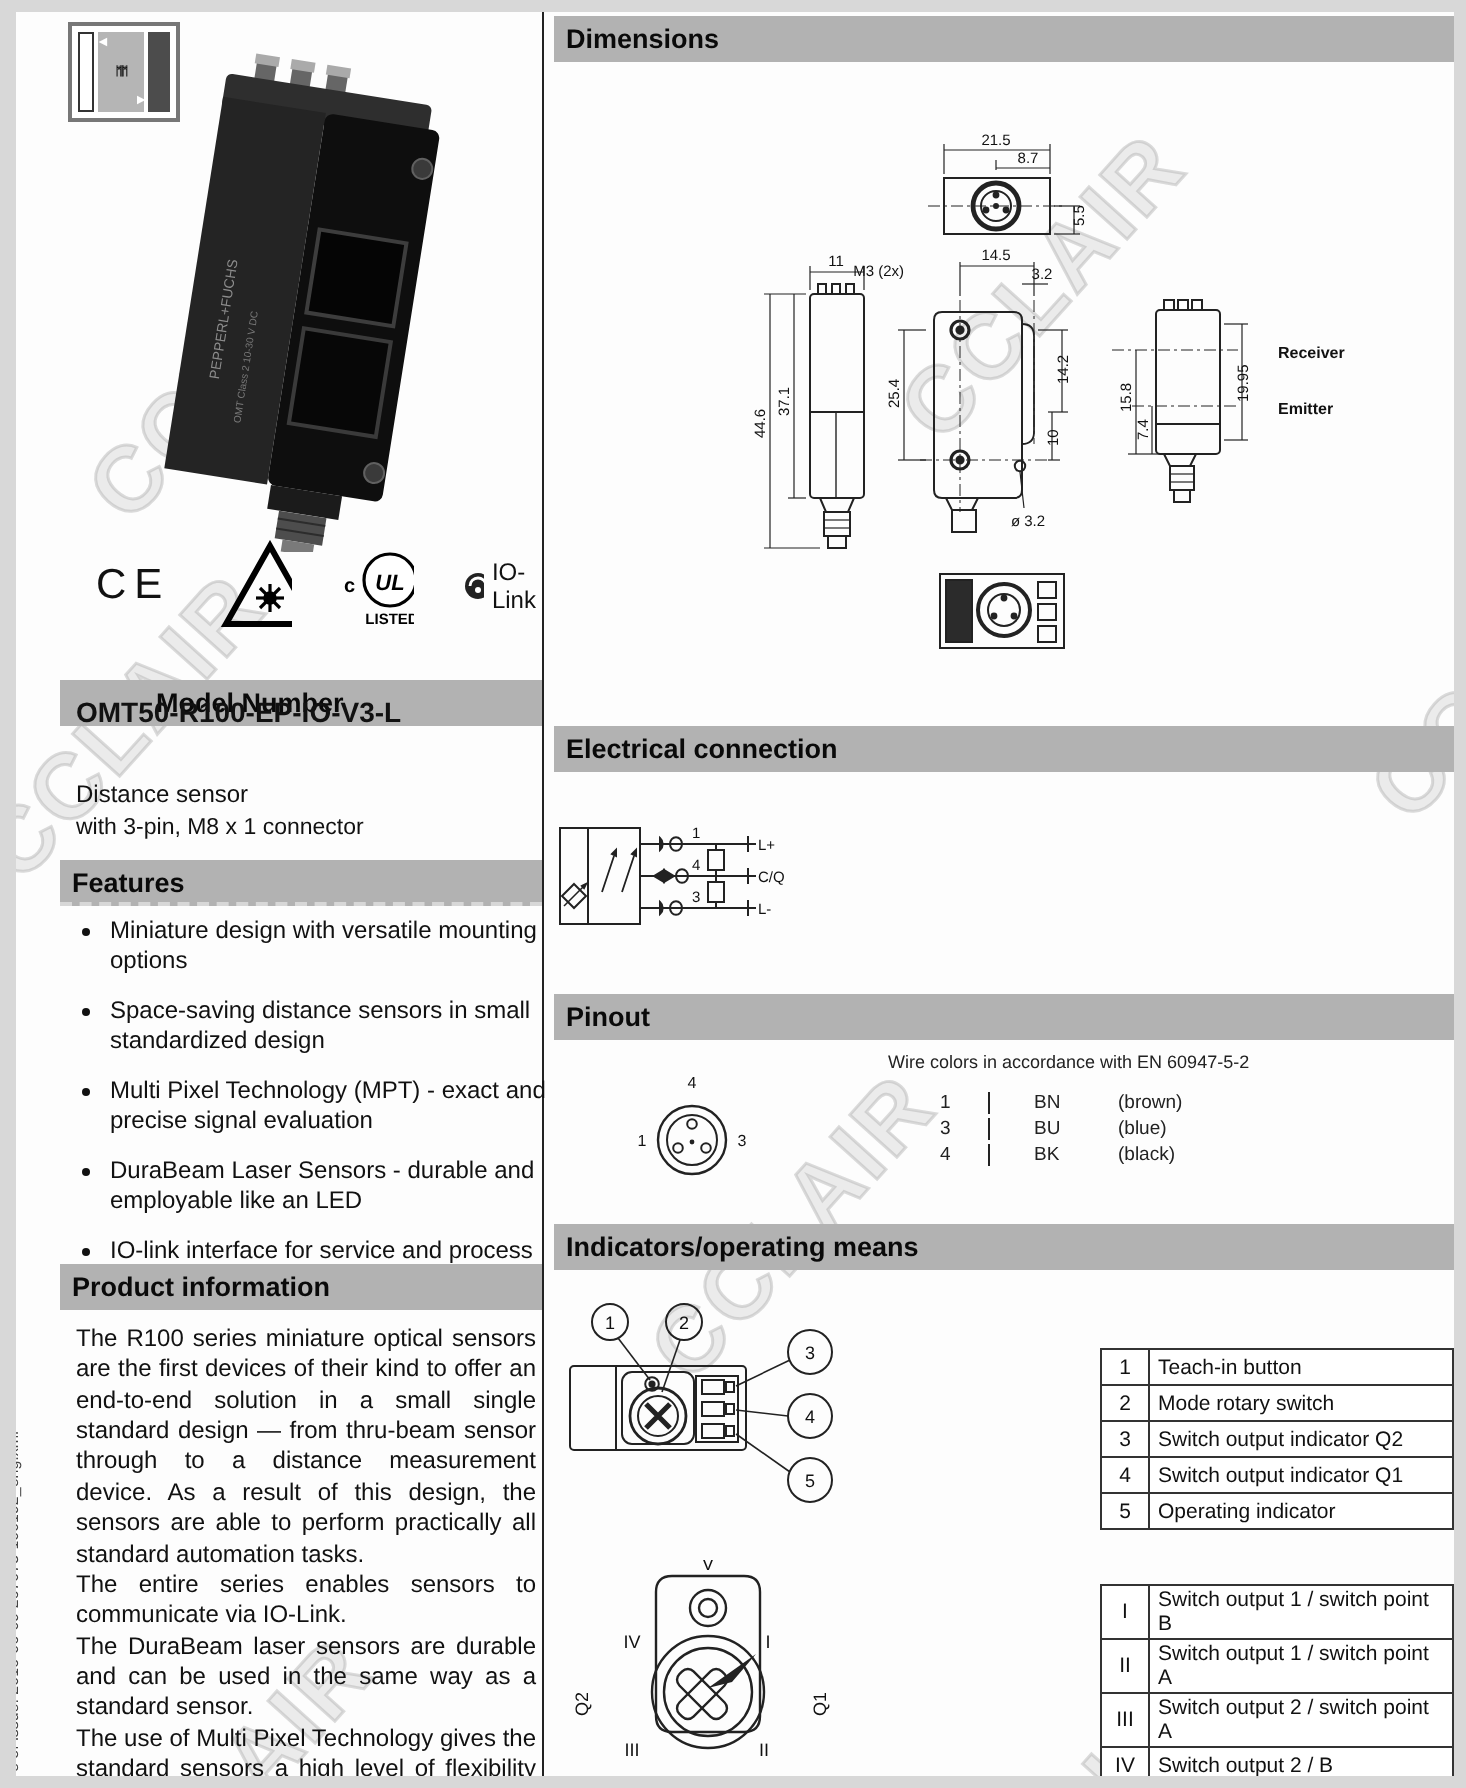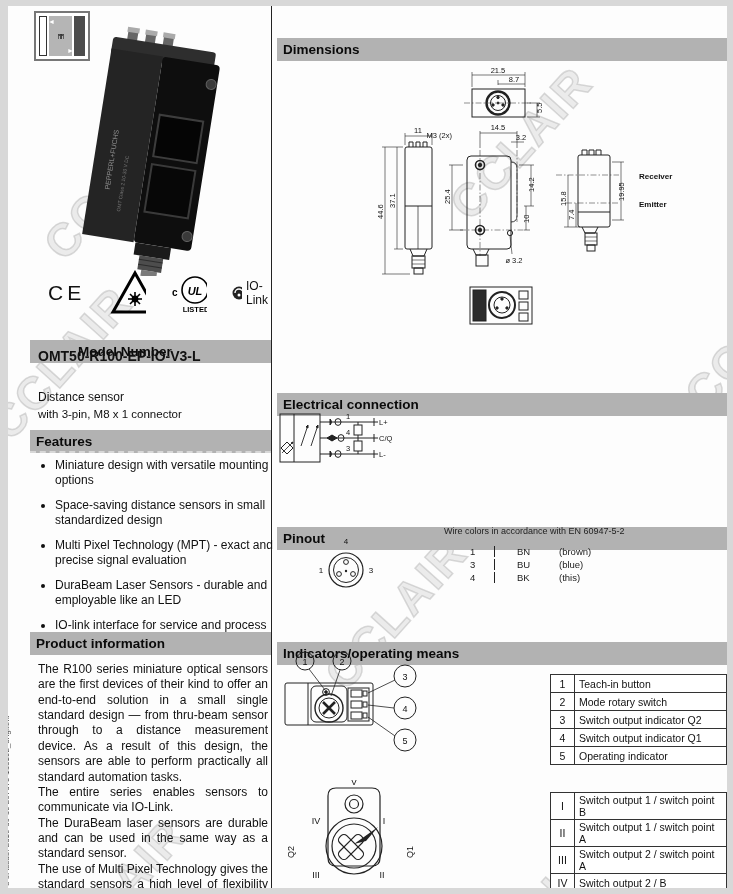--- a/index.html
+++ b/index.html
@@ -1,21 +1,21 @@
 <!DOCTYPE html>
 <html><head>
 <meta charset="utf-8">
 <style>
   html,body{margin:0;padding:0;}
   body{width:733px;height:894px;background:#d8d8d8;font-family:"Liberation Sans",sans-serif;color:#111;position:relative;overflow:hidden;}
   .page{position:absolute;left:8px;top:6px;width:719px;height:882px;background:#fdfdfd;overflow:hidden;}
   .divider{position:absolute;left:263px;top:0;width:1px;height:882px;background:#222;}
   .bar{position:absolute;background:#b2b2b2;color:#0a0a0a;font-weight:bold;font-size:13.5px;line-height:23px;padding-left:6px;height:23px;box-sizing:border-box;}
   .bar-left{left:22px;width:241px;}
-  .bar-right{left:269px;width:450px;margin-top:30px;}
+  .bar-right{left:269px;width:450px;}
   .wm{position:absolute;font-size:46px;font-weight:bold;letter-spacing:2px;color:rgba(195,195,195,0.30);-webkit-text-stroke:1.5px rgba(175,175,175,0.45);transform:rotate(-48deg);pointer-events:none;white-space:nowrap;}
   .modeltxt{position:absolute;left:30px;font-size:13.5px;}
   .feat{position:absolute;left:30px;top:452px;width:230px;margin:0;padding-left:17px;font-size:12px;line-height:1.25;}
   .feat li{margin-bottom:10px;}
   .pinfo{position:absolute;left:30px;top:656px;width:230px;font-size:12px;line-height:1.28;text-align:justify;}
   .pinfo p{margin:0;}
   .legend{position:absolute;border-collapse:collapse;width:177px;background:#fff;}
   .legend td{border:1px solid #333;font-size:10.5px;padding:1px 4px;height:15px;}
   .legend td.k{width:15px;text-align:center;}
   .footnote{position:absolute;left:3px;bottom:2px;transform-origin:0 100%;transform:rotate(-90deg);font-size:8px;color:#444;white-space:nowrap;}
@@ -314,21 +314,21 @@
   <div class="wirerow" style="left:462px;top:553px;">
     <span class="pin">3</span>
       <span class="bar2"></span>
     <span class="code">BU</span>
     <span>(blue)</span>
   </div>
   <div class="wirerow" style="left:462px;top:566px;">
     <span class="pin">4</span>
       <span class="bar2"></span>
     <span class="code">BK</span>
-    <span>(this)</span>
+    <span>(black)</span>
   </div>
 
   <div class="bar bar-right" style="top:606px;">Indicators/operating means</div>
 
   <svg width="160" height="132" viewBox="0 0 160 132" style="position:absolute;left:274px;top:640px;">
     <g stroke="#222" fill="none" stroke-width="1">
       <rect x="3" y="37" width="88" height="42" rx="2"></rect>
       <line x1="26" y1="37" x2="26" y2="79"></line>
       <rect x="29" y="40" width="36" height="36" rx="5"></rect>
       <circle cx="47" cy="62" r="14" stroke-width="1.4"></circle>

